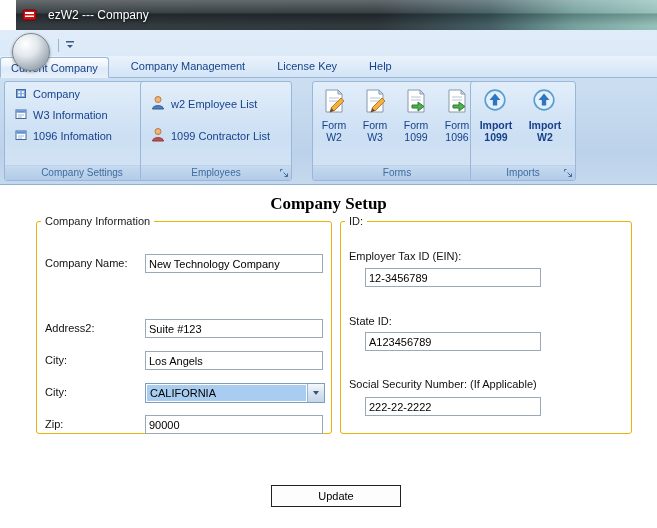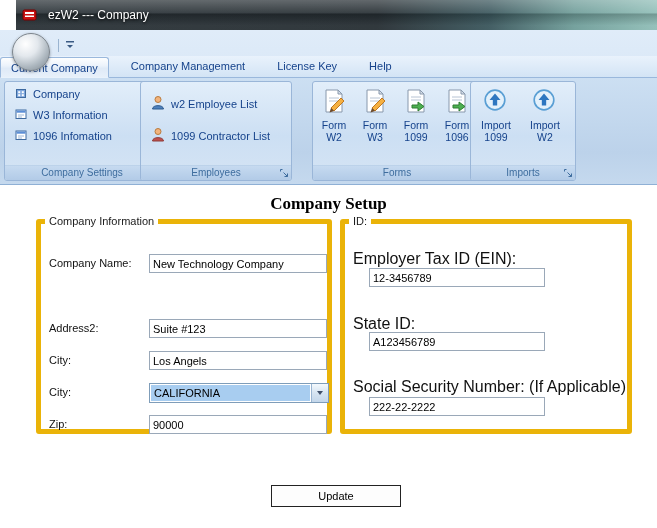--- a/index.html
+++ b/index.html
@@ -54,52 +54,52 @@
     border-top:1px solid #bcd2ea; color:#3e6d9e; font-size:10px;
     text-align:center; line-height:14px; position:relative; }
   .launcher { position:absolute; right:2px; top:2px; width:10px; height:10px; }
 
   .nav-item { display:flex; align-items:center; gap:5px; margin:3px 4px 0 6px;
     padding:1px 3px; font-size:11px; color:#15428b; white-space:nowrap; border-radius:2px; }
   .nav-item.spaced { margin-top:12px; }
 
   .big-btn { float:left; width:40px; height:82px; margin:1px 0 0 1px;
     display:flex; flex-direction:column; align-items:center; padding-top:5px; border-radius:3px; }
-  .big-btn.wide { width:48px; }
+  .big-btn.wide { width:48px;font-weight:bold; }
   .bicon { width:26px; height:26px; }
   .blabel { margin-top:5px; text-align:center; font-size:10.5px; line-height:12px; color:#15428b; }
   .blabel span { display:block; }
 
   
   .content { position:absolute; left:0; right:0; top:185px; bottom:0; background:#fff; }
   .page-title { position:absolute; top:9px; left:0; right:0; text-align:center;
     font-family:"Liberation Serif", serif; font-size:17px; font-weight:bold; color:#000; }
 
-  fieldset { position:absolute; border:5px solid #eab308; border-radius:3px; padding:0; }
+  fieldset { position:absolute; border:1px solid #eab308; border-radius:3px; padding:0; }
   legend { font-size:11px; color:#1a1a1a; padding:0 4px; margin-left:4px; }
   .fs-company { left:36px; top:30px; width:296px; height:219px; }
   .fs-id      { left:340px; top:30px; width:292px; height:219px; }
 
   .frow { position:absolute; left:8px; right:8px; height:20px; }
   .frow label { position:absolute; left:0; top:3px; font-size:11px; color:#111; }
   .tb { border:1px solid #9aa8b8; background:#fff; font-family:inherit;
     font-size:11px; padding:1px 3px; color:#000; }
   .frow .tb { position:absolute; left:100px; top:0; width:178px; height:19px; }
   .cr1{top:27px}.cr2{top:60px}.cr3{top:92px}.cr4{top:124px}.cr5{top:156px}.cr6{top:188px}
 
   .combo { position:absolute; left:100px; top:0; width:180px; height:20px;
     border:1px solid #7f9db9; background:#fff; display:flex; cursor:default; }
   .combo-text { flex:1; background:#a8cdf0; color:#000; font-size:11px;
     line-height:16px; padding:0 3px; margin:1px; overflow:hidden; }
   .combo-btn { width:17px; background:linear-gradient(#f4f9fd,#d6e4f1 50%,#c3d6ea);
     border-left:1px solid #9ab5d2; display:flex; align-items:center; justify-content:center; }
   .combo-arrow { width:0; height:0; border-left:3.5px solid transparent;
     border-right:3.5px solid transparent; border-top:4px solid #40506a; }
 
-  .ir-label { position:absolute; left:8px; font-size:16px; color:#111; }
+  .ir-label { position:absolute; left:8px; font-size:11px; color:#111; }
   .il1{top:23px}.il2{top:88px}.il3{top:151px}
   .ir-input { position:absolute; left:8px; width:176px; height:19px;margin-left:16px; }
   .ii1{top:41px}.ii2{top:105px}.ii3{top:170px}
 
   .update-btn { position:absolute; left:271px; top:300px; width:130px; height:22px;
     background:#fdfdfd; border:1px solid #222; font-family:inherit; font-size:11px; color:#000; }
 </style>
 </head>
 <body>
 

